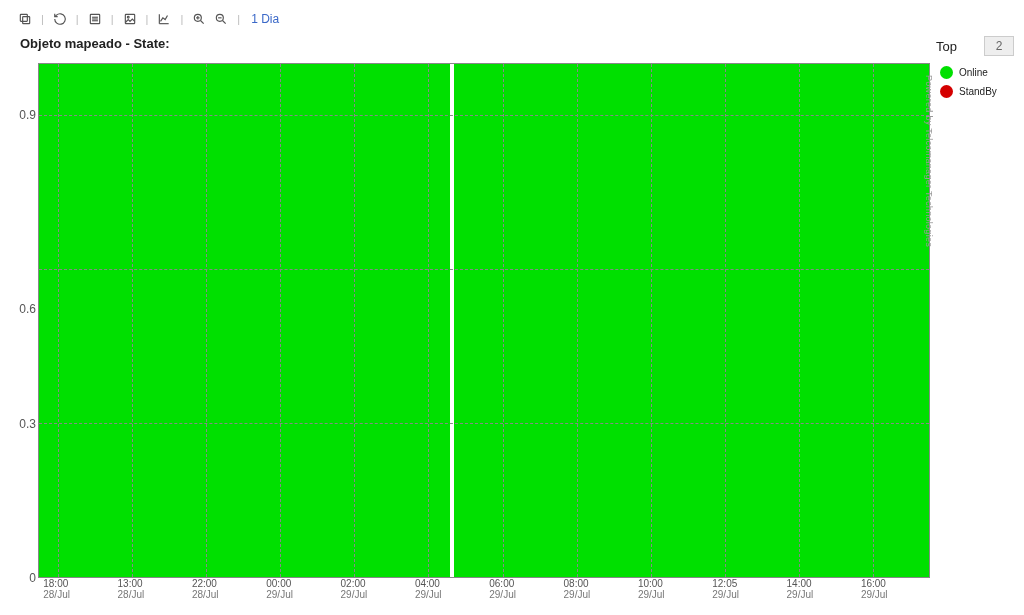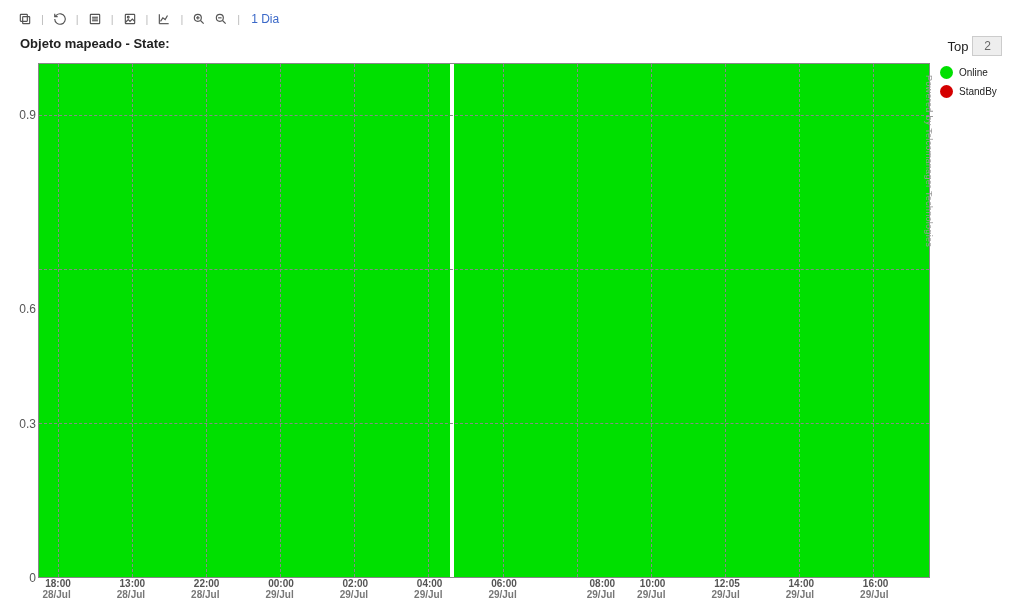--- a/index.html
+++ b/index.html
@@ -102,37 +102,36 @@
     left: 28px;
     right: 0;
     bottom: 0;
     height: 30px;
   }
   .xtick {
     position: absolute;
     top: 0;
     font-size: 10px;
     color: #555;
-    text-align: right;
+    text-align: left;
     transform: translateX(-50%);
     white-space: nowrap;
     line-height: 1.1;
-    font-weight: bold;
   }
   .xtick .sub { font-size: 10px; color: #777; }
   .side-col {
     flex: 1 1 auto;
     padding-left: 6px;
     padding-top: 0;
     position: relative;
   }
   .top-ctrl {
     display: flex;
     align-items: center;
-    justify-content: center;
+    justify-content: space-between;
     gap: 4px;
     margin-bottom: 10px;
   }
   .top-ctrl-label { font-size: 13px; color: #222; }
   .top-input {
     width: 30px;
     height: 20px;
     text-align: center;
     background: #eee;
     border: 1px solid #ccc;
@@ -279,21 +278,21 @@
             <div class="sub">29/Jul</div>
           </div>
           <div class="xtick" style="left: 43.75%;">
             <div>04:00</div>
             <div class="sub">29/Jul</div>
           </div>
           <div class="xtick" style="left: 52.0833%;">
             <div>06:00</div>
             <div class="sub">29/Jul</div>
           </div>
-          <div class="xtick" style="left: 60.4167%; margin-left: 24px;">
+          <div class="xtick" style="left: 60.4167%;">
             <div>08:00</div>
             <div class="sub">29/Jul</div>
           </div>
           <div class="xtick" style="left: 68.75%;">
             <div>10:00</div>
             <div class="sub">29/Jul</div>
           </div>
           <div class="xtick" style="left: 77.0833%;">
             <div>12:05</div>
             <div class="sub">29/Jul</div>

